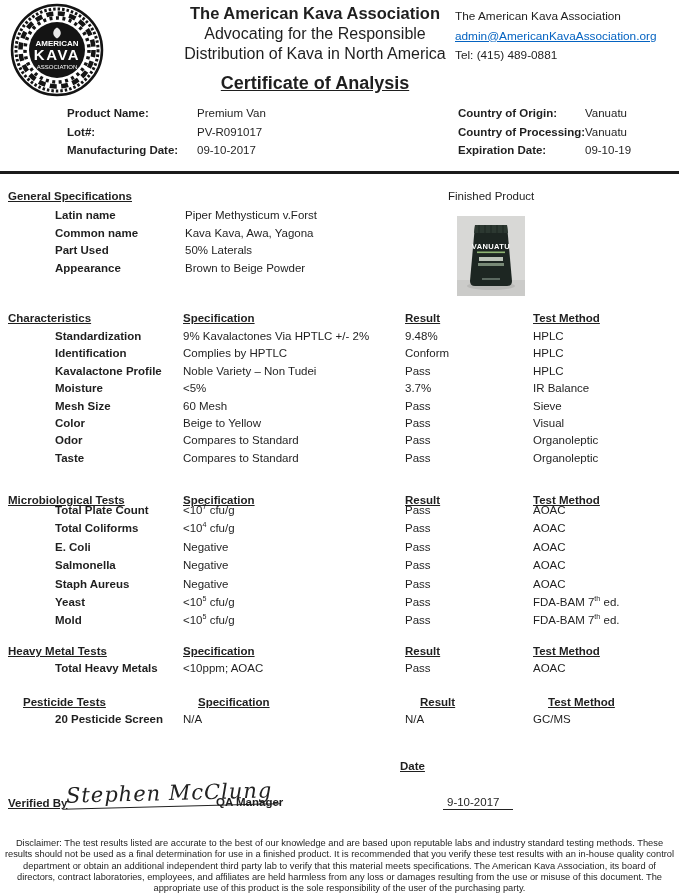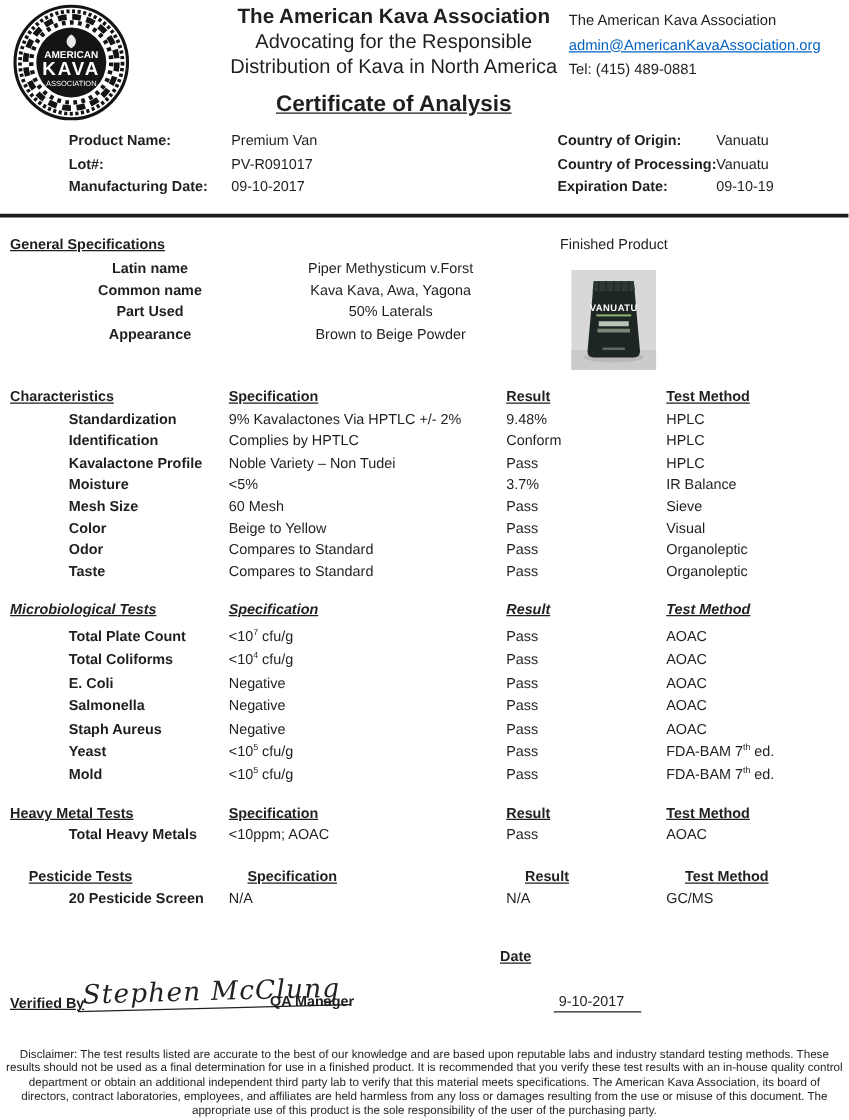--- a/index.html
+++ b/index.html
@@ -10,44 +10,44 @@
   }
   
   .logo{position:absolute;left:6px;top:3px;}
   .header-center{position:absolute;left:125px;top:2px;width:380px;text-align:center;}
   .org-name{font-size:16.5px;font-weight:bold;line-height:22px;}
   .tagline{font-size:16px;line-height:20px;}
   .doc-title{display:inline-block;font-size:18px;font-weight:bold;text-decoration:underline;margin-top:9px;}
   .contact{position:absolute;left:455px;top:7px;font-size:11.8px;line-height:19.5px;}
   .contact a{color:#0563C1;text-decoration:underline;cursor:pointer;text-align:center;}
   
-  .product-info{position:absolute;left:0;top:104px;width:598px;}
+  .product-info{position:absolute;left:12px;top:104px;width:598px;}
   .pi-row{display:grid;grid-template-columns:130px 261px 127px 1fr;margin-left:55px;line-height:18.6px;}
   
   .divider{position:absolute;left:0;top:171px;width:679px;height:2.5px;background:#1b1b1b;}
   
   .sec-title{font-weight:bold;text-decoration:underline;}
   .col-h{font-weight:bold;text-decoration:underline;}
   .cell{white-space:nowrap;overflow:visible;}
   .lbl{font-weight:bold;}
   sup{font-size:0.62em;vertical-align:super;line-height:0;}
   
   .gen-specs-title{position:absolute;left:8px;top:190px;}
   .gen-specs-rows{position:absolute;left:0;top:207px;width:440px;}
-  .gs-row{display:grid;grid-template-columns:130px 1fr;margin-left:55px;line-height:17.5px;text-align:center;}
+  .gs-row{display:grid;grid-template-columns:130px 1fr;margin-left:55px;line-height:17.5px;}
   
   .fp-label{position:absolute;left:448px;top:190px;font-weight:bold;}
   .fp-image{position:absolute;left:457px;top:216px;}
   
   .thead-row{position:absolute;left:0;width:679px;display:grid;grid-template-columns:175px 222px 128px 1fr;padding-left:8px;box-sizing:border-box;line-height:16px;}
   .tbody{position:absolute;left:0;width:679px;}
   .trow{display:grid;grid-template-columns:128px 222px 128px 1fr;margin-left:55px;line-height:17.4px;}
   .tbody-micro .trow{line-height:18.4px;}
   .thead-characteristics{top:310px;} .tbody-characteristics{top:328px;}
-  .thead-micro{top:480px;font-style:italic;}           .tbody-micro{top:501px;}
+  .thead-micro{top:492px;}           .tbody-micro{top:501px;}
   .thead-heavy{top:643px;}           .tbody-heavy{top:660px;}
   .thead-pesticide{top:694px;margin-left:15px;}       .tbody-pesticide{top:711px;}
   
   .verified-by{position:absolute;left:8px;top:797px;font-weight:bold;text-decoration:underline;}
   .signature{
     position:absolute;left:62px;top:781px;
     font-family:"DejaVu Serif","Liberation Serif",serif;font-style:italic;
     font-size:21px;letter-spacing:1px;transform:rotate(-1.5deg);
     border-bottom:1.5px solid #222;padding:0 8px 1px 4px;color:#222;
   }

